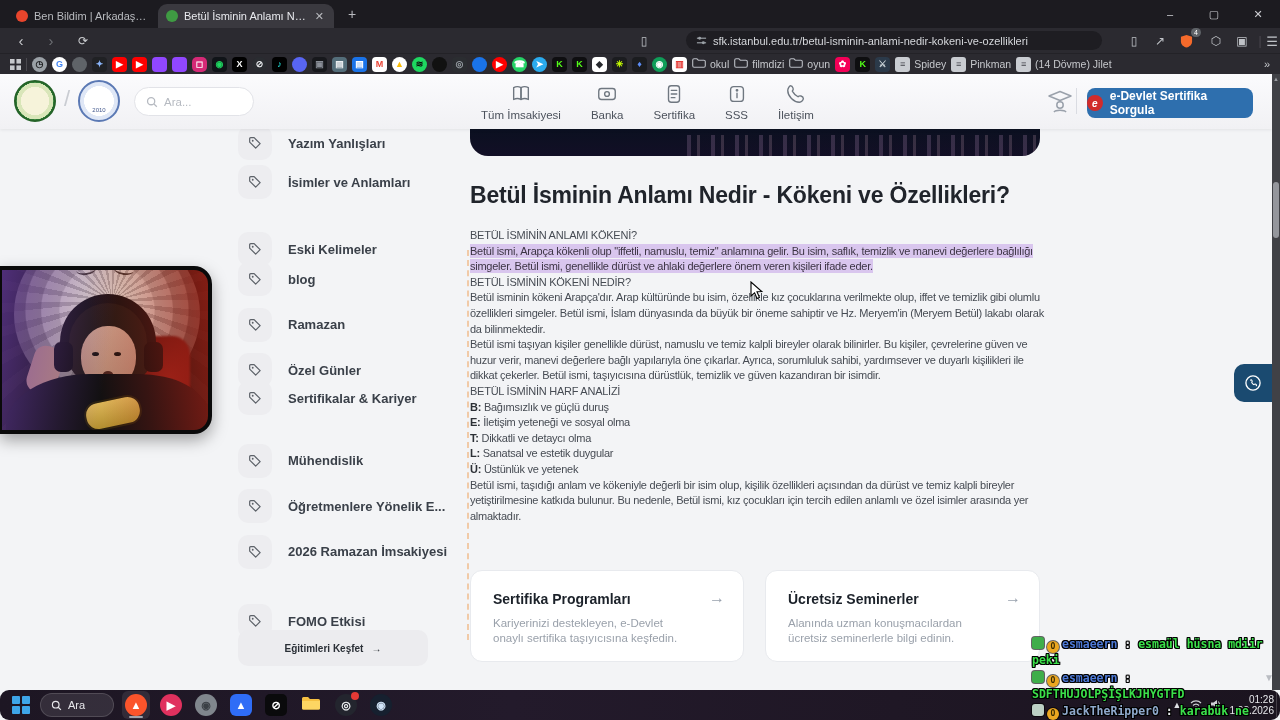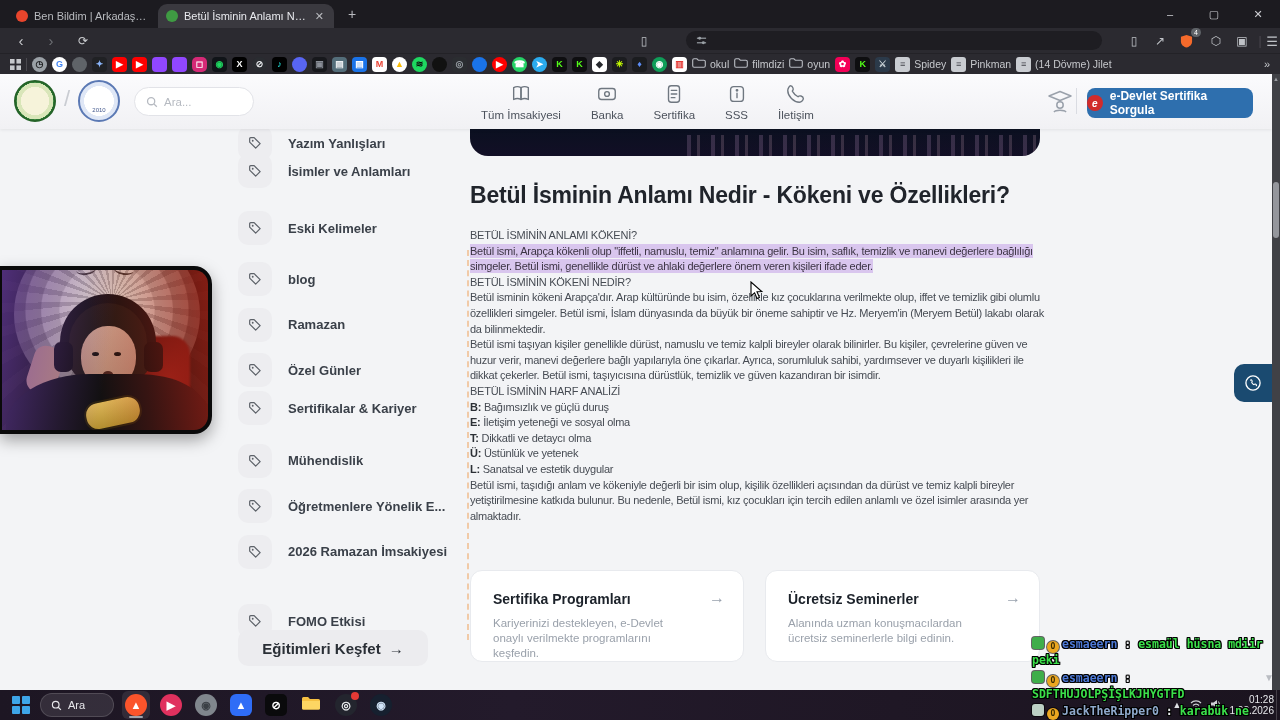--- a/index.html
+++ b/index.html
@@ -73,21 +73,21 @@
         background:repeating-linear-gradient(90deg,rgba(120,95,130,.38) 0 4px,rgba(25,20,40,.1) 4px 10px,
         rgba(150,120,140,.30) 10px 13px,rgba(20,16,34,.1) 13px 24px);}
 
   
   .side-item{position:absolute;left:238px;display:flex;align-items:center;gap:16px;height:34px;}
   .tag-ico{width:34px;height:34px;border-radius:10px;background:#ededf0;display:flex;
            align-items:center;justify-content:center;flex:0 0 auto;}
   .side-item .lbl{font-size:13px;font-weight:bold;color:#3a4049;white-space:nowrap;}
   .kesfet{position:absolute;left:238px;top:630px;width:190px;height:36px;background:#ececef;
           border-radius:10px;display:flex;align-items:center;justify-content:center;gap:8px;
-          font-size:15px;font-weight:bold;color:#2a2f36;z-index:7;}
+          font-size:10px;font-weight:bold;color:#2a2f36;z-index:7;}
   .dashes{position:absolute;left:467px;top:250px;height:390px;width:0;
           border-left:2px dashed rgba(240,150,70,.45);z-index:4;}
 
   
   .h1{position:absolute;left:470px;top:182px;width:572px;font-size:23px;font-weight:bold;
       color:#20242b;letter-spacing:-.2px;z-index:7;}
   .article{position:absolute;left:470px;top:228px;width:574px;font-size:11px;line-height:15.6px;
            letter-spacing:-.25px;color:#464b53;z-index:7;}
   .article mark{background:#d9c6ee;color:#3c3444;padding:1px 0;}
   .article b{color:#2c3036;}
@@ -148,21 +148,21 @@
   .chat .line{margin-bottom:2px;
         text-shadow:1px 0 #000,-1px 0 #000,0 1px #000,0 -1px #000,1px 1px #000,-1px -1px #000,1px -1px #000,-1px 1px #000;}
   .chat .badge{display:inline-block;width:12px;height:12px;border-radius:3px;vertical-align:-1px;
         margin-right:3px;box-shadow:0 0 0 1px rgba(0,0,0,.6);font-size:8px;color:#3a2c00;
         text-align:center;line-height:12px;text-shadow:none;}
   .chat .msg{color:#3be04a;}
   .chat-chev{position:absolute;left:1264px;top:672px;color:#b9bcc2;font-size:10px;z-index:61;}
 
   
   .taskbar{position:absolute;left:0;top:690px;width:1280px;height:30px;z-index:50;
-           background:linear-gradient(90deg,#1d1623,#231a2b 40%,#1b141f);display:flex;align-items:center;}
+           background:linear-gradient(90deg,#1d1623,#231a2b 40%,#1b141f);display:flex;align-items:center;border-radius:9px;}
   .startbtn{margin-left:12px;width:18px;height:18px;display:grid;grid-template-columns:8px 8px;
             grid-template-rows:8px 8px;gap:2px;flex:0 0 auto;}
   .startbtn i{background:#3ea6e8;border-radius:1px;}
   .tb-search{margin-left:10px;width:74px;height:24px;background:rgba(255,255,255,.10);
              border:1px solid rgba(255,255,255,.14);border-radius:13px;display:flex;align-items:center;
              gap:6px;padding:0 10px;box-sizing:border-box;color:#e6e6ea;font-size:11px;flex:0 0 auto;}
   .tb-apps{display:flex;align-items:center;gap:7px;margin-left:8px;}
   .tb-app{width:28px;height:28px;display:flex;align-items:center;justify-content:center;
           border-radius:6px;position:relative;flex:0 0 auto;}
   .tb-app.active{background:rgba(255,255,255,.09);}
@@ -208,20 +208,21 @@
     <span class="navbtn" style="left:72px;font-size:12px">⟳</span>
   </div>
   <span class="tbicon" style="left:634px">▯</span>
   <div class="omnibox">
     <svg width="11" height="11" viewBox="0 0 12 12">
       <line x1="1" y1="3.5" x2="11" y2="3.5" stroke="#9aa0a6" stroke-width="1.3"></line>
       <line x1="1" y1="8.5" x2="11" y2="8.5" stroke="#9aa0a6" stroke-width="1.3"></line>
       <circle cx="4" cy="3.5" r="1.6" fill="#9aa0a6"></circle>
         <circle cx="8" cy="8.5" r="1.6" fill="#9aa0a6"></circle>
     </svg>
+    <span class="url">sfk.istanbul.edu.tr/betul-isminin-anlami-nedir-kokeni-ve-ozellikleri</span>
   </div>
   <span class="tbicon" style="left:1124px">▯</span>
   <span class="tbicon" style="left:1150px">↗</span>
   <span class="tbicon" style="left:1176px">
     <svg width="13" height="14" viewBox="0 0 14 15">
         <path d="M7 1 13 3v5c0 3.5-2.6 5.6-6 6.5C3.6 13.6 1 11.5 1 8V3z" fill="#f56a2b"></path>
       </svg>
     <span class="extbadge">4</span>
   </span>
   <span class="tbicon" style="left:1206px">⬡</span>
@@ -380,30 +381,30 @@
   <div id="sidebar">
       <div class="side-item" style="top: 126px;">
         <span class="tag-ico">
           <svg width="16" height="16" viewBox="0 0 24 24">
             <path d="M4 5.5A1.5 1.5 0 0 1 5.5 4h5.2l9 9-6.7 6.7-9-9z" fill="none" stroke="#5d6269" stroke-width="1.8" stroke-linejoin="round"></path>
             <circle cx="8.6" cy="8.6" r="1.4" fill="#5d6269"></circle>
           </svg>
         </span>
         <span class="lbl">Yazım Yanlışları</span>
       </div>
-      <div class="side-item" style="top: 154px; text-align: center;">
+      <div class="side-item" style="top: 165px; text-align: center;">
         <span class="tag-ico">
           <svg width="16" height="16" viewBox="0 0 24 24">
             <path d="M4 5.5A1.5 1.5 0 0 1 5.5 4h5.2l9 9-6.7 6.7-9-9z" fill="none" stroke="#5d6269" stroke-width="1.8" stroke-linejoin="round"></path>
             <circle cx="8.6" cy="8.6" r="1.4" fill="#5d6269"></circle>
           </svg>
         </span>
         <span class="lbl">İsimler ve Anlamları</span>
       </div>
-      <div class="side-item" style="top: 211px; justify-content: flex-end;">
+      <div class="side-item" style="top: 232px; justify-content: flex-end;">
         <span class="tag-ico">
           <svg width="16" height="16" viewBox="0 0 24 24">
             <path d="M4 5.5A1.5 1.5 0 0 1 5.5 4h5.2l9 9-6.7 6.7-9-9z" fill="none" stroke="#5d6269" stroke-width="1.8" stroke-linejoin="round"></path>
             <circle cx="8.6" cy="8.6" r="1.4" fill="#5d6269"></circle>
           </svg>
         </span>
         <span class="lbl">Eski Kelimeler</span>
       </div>
       <div class="side-item" style="top: 262.2px;">
         <span class="tag-ico">
@@ -425,21 +426,21 @@
       </div>
       <div class="side-item" style="top: 353px;">
         <span class="tag-ico">
           <svg width="16" height="16" viewBox="0 0 24 24">
             <path d="M4 5.5A1.5 1.5 0 0 1 5.5 4h5.2l9 9-6.7 6.7-9-9z" fill="none" stroke="#5d6269" stroke-width="1.8" stroke-linejoin="round"></path>
             <circle cx="8.6" cy="8.6" r="1.4" fill="#5d6269"></circle>
           </svg>
         </span>
         <span class="lbl">Özel Günler</span>
       </div>
-      <div class="side-item" style="top: 391px;">
+      <div class="side-item" style="top: 381px;">
         <span class="tag-ico">
           <svg width="16" height="16" viewBox="0 0 24 24">
             <path d="M4 5.5A1.5 1.5 0 0 1 5.5 4h5.2l9 9-6.7 6.7-9-9z" fill="none" stroke="#5d6269" stroke-width="1.8" stroke-linejoin="round"></path>
             <circle cx="8.6" cy="8.6" r="1.4" fill="#5d6269"></circle>
           </svg>
         </span>
         <span class="lbl">Sertifikalar &amp; Kariyer</span>
       </div>
       <div class="side-item" style="top: 443.8px;">
         <span class="tag-ico">
@@ -488,28 +489,28 @@
   <div class="article" id="article">
       <div>BETÜL İSMİNİN ANLAMI KÖKENİ?</div>
       <div><mark>Betül ismi, Arapça kökenli olup "iffetli, namuslu, temiz" anlamına gelir. Bu isim, saflık, temizlik ve manevi değerlere bağlılığı simgeler. Betül ismi, genellikle dürüst ve ahlaki değerlere önem veren kişileri ifade eder.</mark></div>
       <div>BETÜL İSMİNİN KÖKENİ NEDİR?</div>
       <div>Betül isminin kökeni Arapça'dır. Arap kültüründe bu isim, özellikle kız çocuklarına verilmekte olup, iffet ve temizlik gibi olumlu özellikleri simgeler. Betül ismi, İslam dünyasında da büyük bir öneme sahiptir ve Hz. Meryem'in (Meryem Betül) lakabı olarak da bilinmektedir.</div>
       <div>Betül ismi taşıyan kişiler genellikle dürüst, namuslu ve temiz kalpli bireyler olarak bilinirler. Bu kişiler, çevrelerine güven ve huzur verir, manevi değerlere bağlı yapılarıyla öne çıkarlar. Ayrıca, sorumluluk sahibi, yardımsever ve duyarlı kişilikleri ile dikkat çekerler. Betül ismi, taşıyıcısına dürüstlük, temizlik ve güven kazandıran bir isimdir.</div>
       <div>BETÜL İSMİNİN HARF ANALİZİ</div>
       <div><b>B:</b> Bağımsızlık ve güçlü duruş</div>
       <div><b>E:</b> İletişim yeteneği ve sosyal olma</div>
       <div><b>T:</b> Dikkatli ve detaycı olma</div>
+      <div><b>L:</b> Sanatsal ve estetik duygular</div>
       <div><b>Ü:</b> Üstünlük ve yetenek</div>
-      <div><b>L:</b> Sanatsal ve estetik duygular</div>
       <div>Betül ismi, taşıdığı anlam ve kökeniyle değerli bir isim olup, kişilik özellikleri açısından da dürüst ve temiz kalpli bireyler yetiştirilmesine katkıda bulunur. Bu nedenle, Betül ismi, kız çocukları için tercih edilen anlamlı ve özel isimler arasında yer almaktadır.</div>
     </div>
 
   <div class="card card1">
     <div class="ct">Sertifika Programları</div>
-    <div class="cd">Kariyerinizi destekleyen, e-Devlet onaylı verilmekte programlarını keşfedin.</div>
+    <div class="cd">Kariyerinizi destekleyen, e-Devlet onaylı sertifika taşıyıcısına keşfedin.</div>
     <div class="arr">→</div>
   </div>
   <div class="card card2">
     <div class="ct">Ücretsiz Seminerler</div>
     <div class="cd">Alanında uzman konuşmacılardan ücretsiz seminerlerle bilgi edinin.</div>
     <div class="arr">→</div>
   </div>
 
   <div class="wapp">
     <svg width="20" height="20" viewBox="0 0 24 24">

